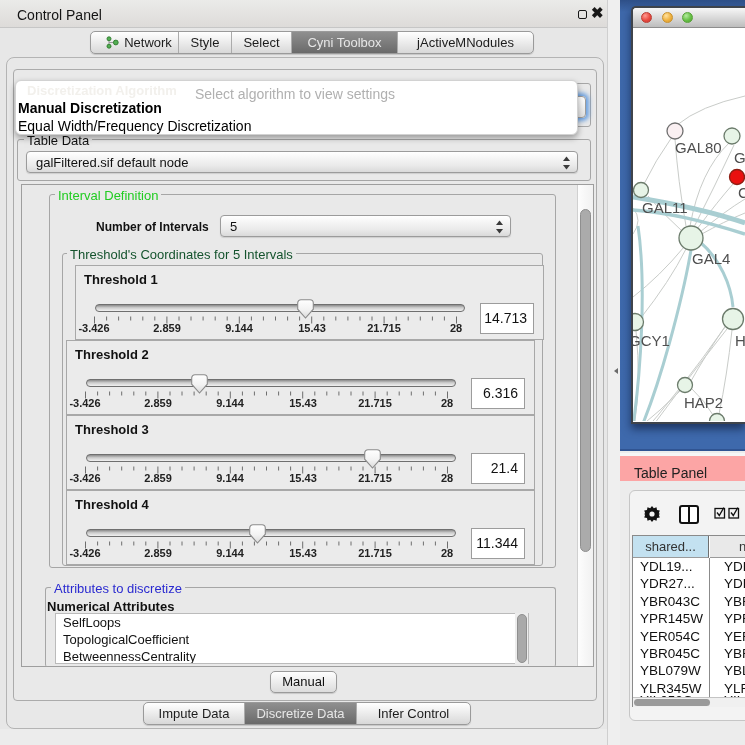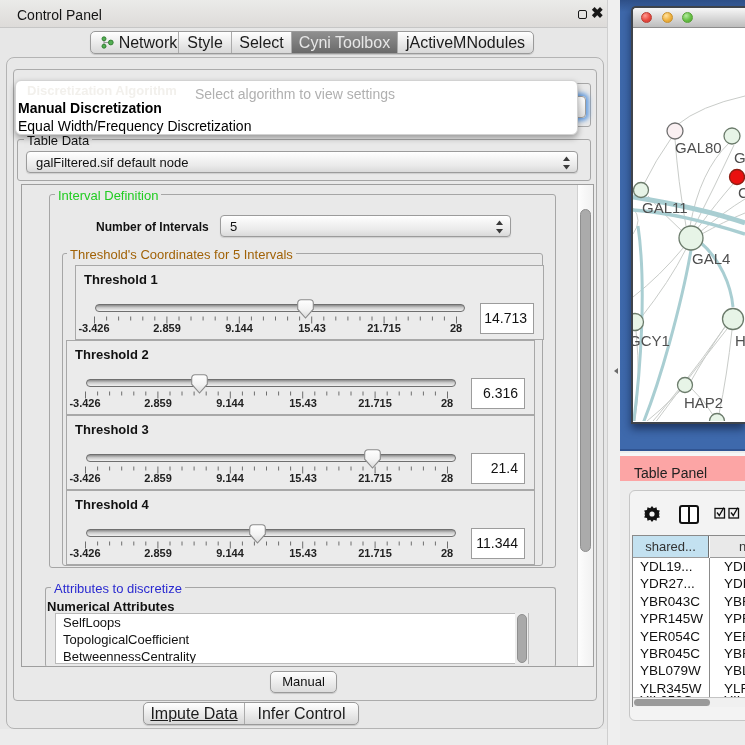--- a/index.html
+++ b/index.html
@@ -7,21 +7,21 @@
 
 #cpanel { left:0; top:0; width:608px; height:729px; background:#e7e7e7; }
 #titlebar { left:0; top:0; width:608px; height:28px; background:linear-gradient(#ebebe9,#dddbd9); border-bottom:1px solid #c6c6c6; }
 #titlebar span { position:absolute; left:17px; top:7px; font-size:14px; color:#141414; }
 #floatbtn { left:578px; top:10px; width:9px; height:9px; border:1.6px solid #171717; border-radius:2px; }
 #closebtn { left:591px; top:4px; font-size:15px; font-weight:bold; color:#171717; }
 #outerpanel { left:6px; top:57px; width:598px; height:672px; background:#e8e8e8; border:1px solid #b4b4b4; border-radius:8px; }
 #innerpanel { left:13px; top:69px; width:584px; height:632px; background:#e9e9e9; border:1px solid #ababab; border-radius:4px; }
 
 .tabbar { display:flex; height:23px; border:1px solid #9a9a9a; border-radius:5px; overflow:hidden; background:linear-gradient(#ffffff,#d8d8d8); box-shadow:0 1px 1px rgba(0,0,0,0.15); }
-.tabbar .seg { display:flex; align-items:center; justify-content:center; border-left:1px solid #ababab; font-size:16px; color:#1c1c1c; }
+.tabbar .seg { display:flex; align-items:center; justify-content:center; border-left:1px solid #ababab; font-size:13px; color:#1c1c1c; }
 .tabbar .seg:first-child { border-left:none; }
 .tabbar .sel { background:linear-gradient(#8f8f8f,#6a6a6a); color:#e7e7e7; }
 #toptabs { left:90px; top:31px; }
 #bottabs { left:143px; top:702px; }
 
 .group { position:absolute; border:1px solid #a6a6a6; border-radius:3px; }
 .gtitle { position:absolute; top:-7px; font-size:13px; background:#e9e9e9; padding:0 3px; white-space:nowrap; }
 
 .combo { position:absolute; height:22px; border:1px solid #9b9b9b; border-radius:4px; background:linear-gradient(#ffffff,#e9e9e9 70%,#dadada); box-shadow:0 1px 1px rgba(0,0,0,0.12); }
 .combo .ctext { position:absolute; left:9px; top:3px; font-size:13px; color:#111; }
@@ -117,21 +117,21 @@
 <div class="abs" style="left:96px;top:220px;font-weight:bold;font-size:12px;">Number of Intervals</div>
 <div class="combo" style="left:220px;top:215px;width:291px;">
 <span class="ctext">5</span>
 <svg width="9" height="14" viewBox="0 0 9 14">
       <path d="M4.5,0.5 L8,5 H1 Z" fill="#3a3a3a"></path>
       <path d="M4.5,13.5 L8,9 H1 Z" fill="#3a3a3a"></path>
     </svg>
 </div>
 
 <div class="group" style="left:62px;top:253px;width:481px;height:313px;">
-    <span class="gtitle" style="left:4px;color:#a16207;">Threshold's Coordinates for 5 Intervals</span>
+    <span class="gtitle" style="left:4px;color:#14532d;">Threshold's Coordinates for 5 Intervals</span>
   </div>
 
 <div class="thpanel" style="top:265px;margin-left:9px;">
 <div class="thlabel">Threshold 1</div>
 <div class="groove"></div>
 <svg class="ticks" width="469" height="9" style="left:0;top:50px;">
       <line x1="18.5" y1="0.5" x2="18.5" y2="7.5" stroke="#6e6e6e" stroke-width="1"></line>
       <line x1="30.6" y1="0.5" x2="30.6" y2="4.5" stroke="#6e6e6e" stroke-width="1"></line>
       <line x1="42.6" y1="0.5" x2="42.6" y2="4.5" stroke="#6e6e6e" stroke-width="1"></line>
       <line x1="54.7" y1="0.5" x2="54.7" y2="4.5" stroke="#6e6e6e" stroke-width="1"></line>
@@ -353,21 +353,22 @@
     <div>TopologicalCoefficient</div>
     <div>BetweennessCentrality</div>
   </div>
 <div class="abs" id="attrsb">
     <div></div>
   </div>
 
 <div class="abs" id="applybtn">Manual</div>
 
 <div class="abs tabbar" id="bottabs">
-<div class="seg" style="width:100px;text-decoration:underline;">Impute Data</div>
+<div class="seg" style="width:100px;">Impute Data</div>
+<div class="seg sel" style="width:112px;">Discretize Data</div>
 <div class="seg" style="width:114px;">Infer Control</div>
 </div>
 
 <div class="abs" id="popup">
 <div class="abs" style="left:11px;top:2px;font-size:13px;color:#f2f0ec;font-weight:bold;">Discretization Algorithm</div>
 <div class="abs" style="left:179px;top:5px;font-size:14px;color:#b0b0b0;">Select algorithm to view settings</div>
 <div class="abs" style="left:2px;top:19px;font-size:14px;font-weight:bold;color:#000;">Manual Discretization</div>
 <div class="abs" style="left:2px;top:37px;font-size:14px;color:#000;">Equal Width/Frequency Discretization</div>
 </div>
 

